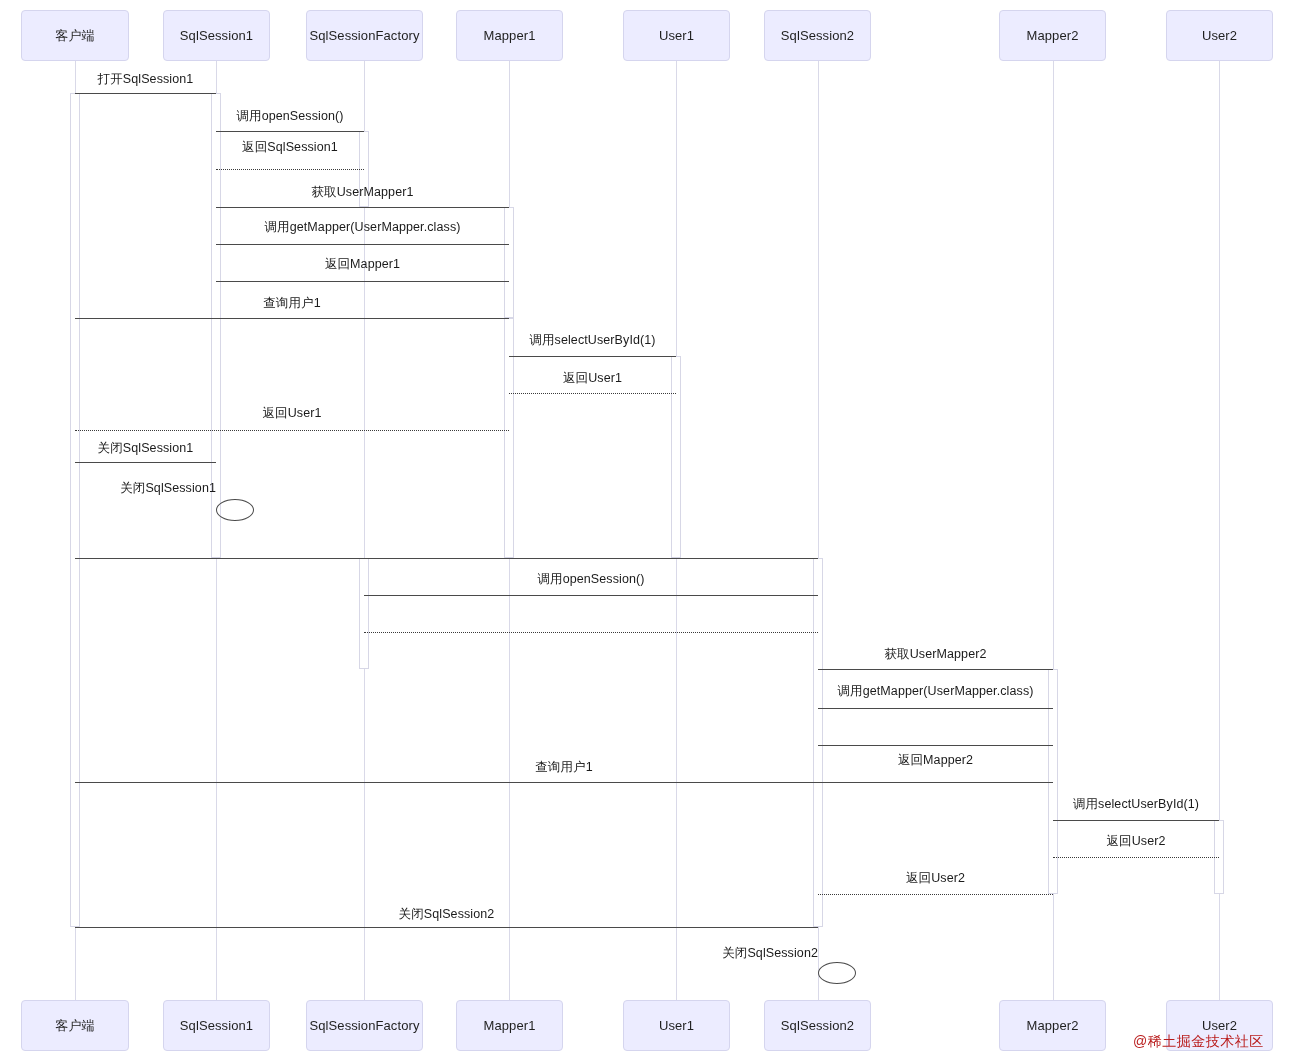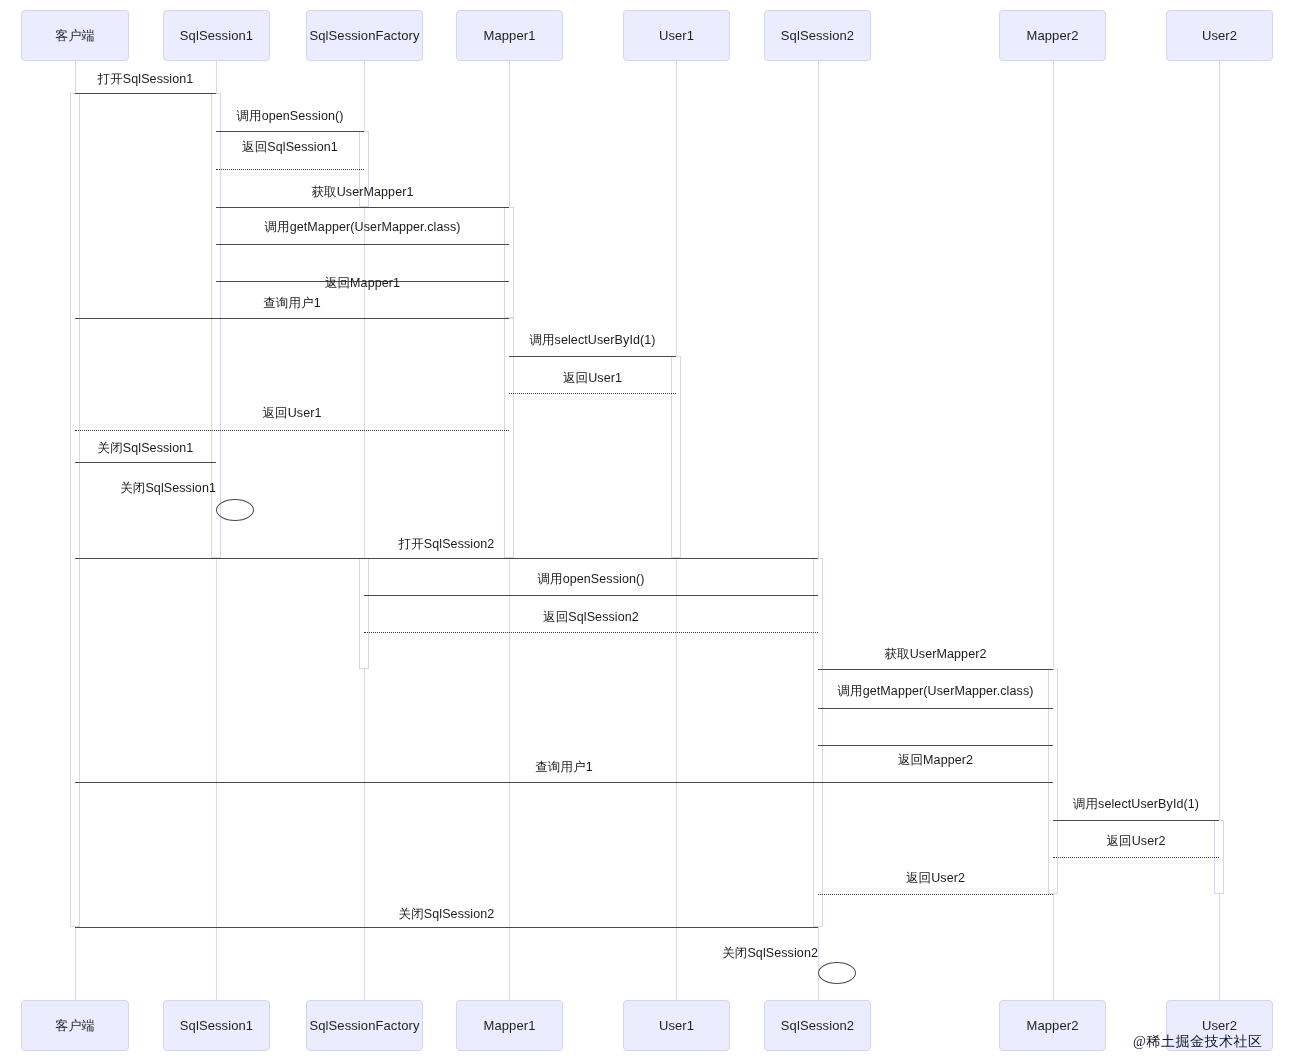--- a/index.html
+++ b/index.html
@@ -72,24 +72,24 @@
     position: absolute;
     box-sizing: border-box;
     border: 1.3px solid #4a4a4a;
     border-radius: 50%;
     background: transparent;
   }
   
   .watermark {
     position: absolute;
     font-size: 14px;
-    color: #0f172a;
+    color: #b91c1c;
     white-space: nowrap;
     letter-spacing: 0.5px;
-    font-family: Liberation Serif, serif;
+    font-family: Liberation Sans, sans-serif;
   }
 </style>
 </head>
 <body>
 
 <div id="diagram-root">
     <div class="lifeline" style="left: 75px; top: 61px; height: 939px;"></div>
     <div class="lifeline" style="left: 216px; top: 61px; height: 939px;"></div>
     <div class="lifeline" style="left: 364px; top: 61px; height: 939px;"></div>
     <div class="lifeline" style="left: 509px; top: 61px; height: 939px;"></div>
@@ -111,38 +111,36 @@
     <div class="msg-label" style="left: 75px; width: 141px; top: 71px;">打开SqlSession1</div>
     <div class="msg-line" style="left: 216px; top: 131px; width: 148px;"></div>
     <div class="msg-label" style="left: 216px; width: 148px; top: 108px;">调用openSession()</div>
     <div class="msg-line dashed" style="left: 216px; top: 169px; width: 148px;"></div>
     <div class="msg-label" style="left: 216px; width: 148px; top: 139px;">返回SqlSession1</div>
     <div class="msg-line" style="left: 216px; top: 207px; width: 293px;"></div>
     <div class="msg-label" style="left: 216px; width: 293px; top: 184px;">获取UserMapper1</div>
     <div class="msg-line" style="left: 216px; top: 244px; width: 293px;"></div>
     <div class="msg-label" style="left: 216px; width: 293px; top: 219px;">调用getMapper(UserMapper.class)</div>
     <div class="msg-line" style="left: 216px; top: 281px; width: 293px;"></div>
-    <div class="msg-label" style="left: 216px; width: 293px; top: 275px;">返回Mapper1</div>
+    <div class="msg-label" style="left: 216px; width: 293px; top: 256px;">返回Mapper1</div>
     <div class="msg-line" style="left: 75px; top: 318px; width: 434px;"></div>
     <div class="msg-label" style="left: 75px; width: 434px; top: 295px;">查询用户1</div>
     <div class="msg-line" style="left: 509px; top: 356px; width: 167px;"></div>
     <div class="msg-label" style="left: 509px; width: 167px; top: 332px;">调用selectUserById(1)</div>
     <div class="msg-line dashed" style="left: 509px; top: 393px; width: 167px;"></div>
     <div class="msg-label" style="left: 509px; width: 167px; top: 370px;">返回User1</div>
     <div class="msg-line dashed" style="left: 75px; top: 430px; width: 434px;"></div>
     <div class="msg-label" style="left: 75px; width: 434px; top: 405px;">返回User1</div>
     <div class="msg-line" style="left: 75px; top: 462px; width: 141px;"></div>
     <div class="msg-label" style="left: 75px; width: 141px; top: 440px;">关闭SqlSession1</div>
     <div class="msg-label" style="left: 16px; width: 200px; top: 480px; text-align: right; padding-right: 2px;">关闭SqlSession1</div>
     <div class="msg-line" style="left: 75px; top: 558px; width: 743px;"></div>
-    <div class="msg-label" style="left: 75px; width: 743px; top: 536px;">打开SqlSession2</div>
     <div class="msg-line" style="left: 364px; top: 595px; width: 454px;"></div>
     <div class="msg-label" style="left: 364px; width: 454px; top: 571px;">调用openSession()</div>
     <div class="msg-line dashed" style="left: 364px; top: 632px; width: 454px;"></div>
-    <div class="msg-label" style="left: 364px; width: 454px; top: 609px;">返回SqlSession2</div>
     <div class="msg-line" style="left: 818px; top: 669px; width: 235px;"></div>
     <div class="msg-label" style="left: 818px; width: 235px; top: 646px;">获取UserMapper2</div>
     <div class="msg-line" style="left: 818px; top: 708px; width: 235px;"></div>
     <div class="msg-label" style="left: 818px; width: 235px; top: 683px;">调用getMapper(UserMapper.class)</div>
     <div class="msg-line" style="left: 818px; top: 745px; width: 235px;"></div>
     <div class="msg-label" style="left: 818px; width: 235px; top: 752px;">返回Mapper2</div>
     <div class="msg-line" style="left: 75px; top: 782px; width: 978px;"></div>
     <div class="msg-label" style="left: 75px; width: 978px; top: 759px;">查询用户1</div>
     <div class="msg-line" style="left: 1053px; top: 820px; width: 166px;"></div>
     <div class="msg-label" style="left: 1053px; width: 166px; top: 796px;">调用selectUserById(1)</div>

